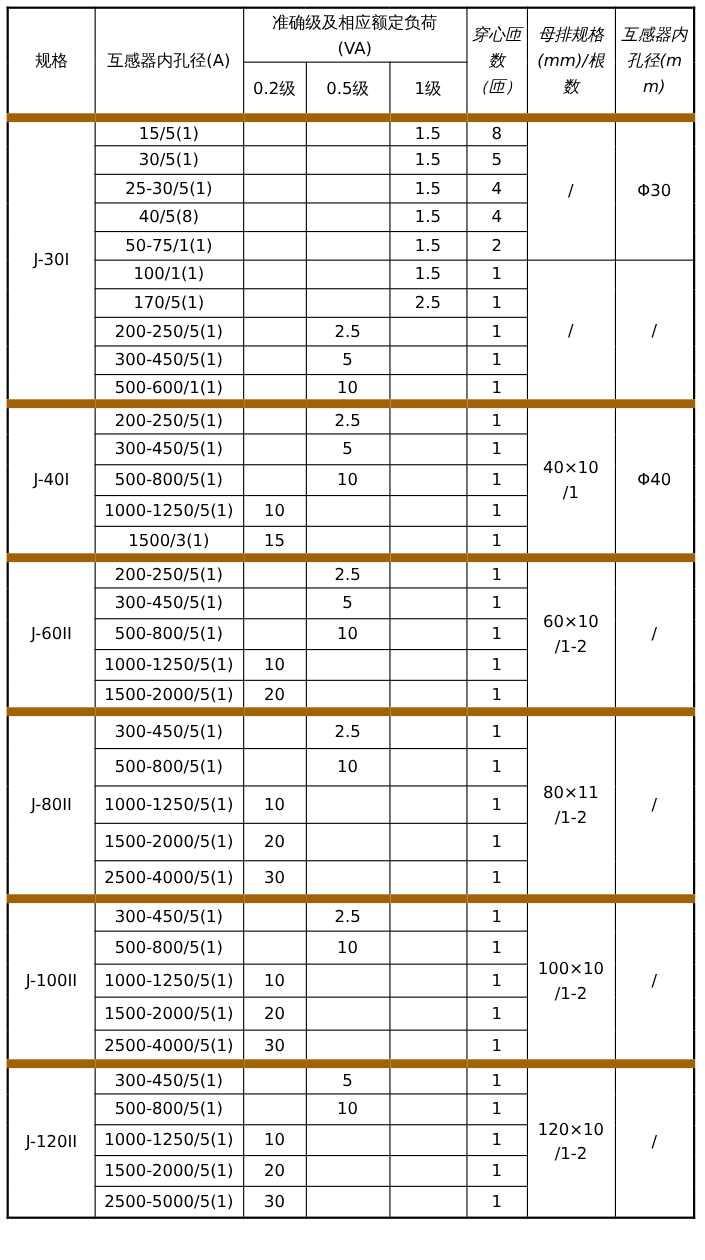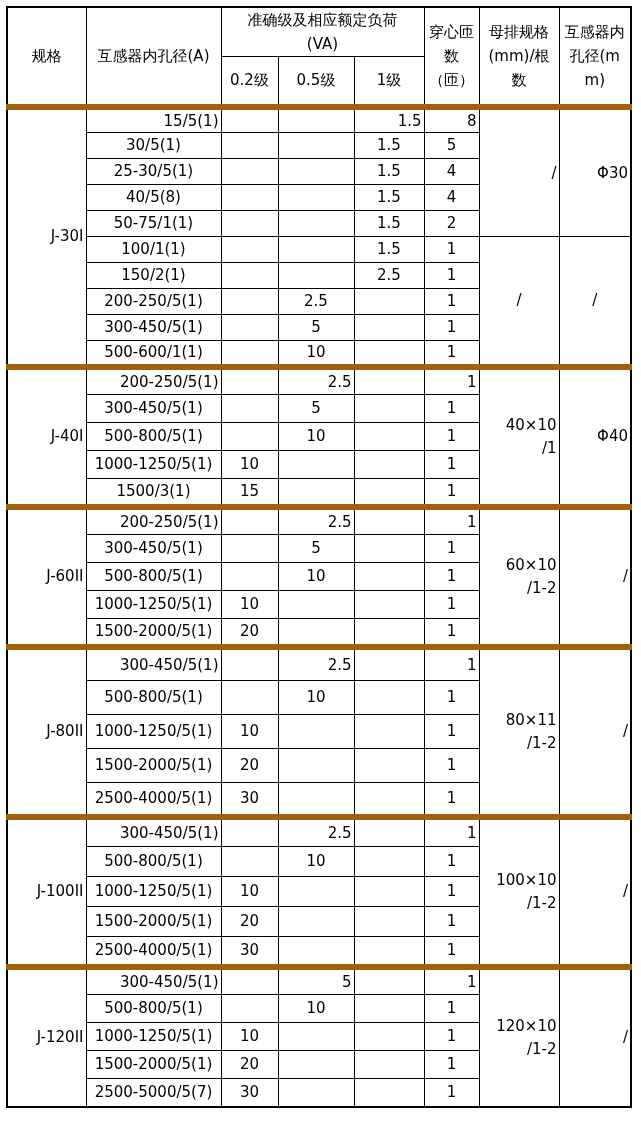--- a/index.html
+++ b/index.html
@@ -23,30 +23,30 @@
     text-align: center;
     vertical-align: middle;
     padding: 0 2px;
     font-weight: normal;
     font-size: 15px;
     line-height: 1.35;
     overflow: hidden;
   }
   .spec-table thead th { line-height: 1.6; }
   .spec-table thead { border-bottom: 2px solid #000; }
-  tr.section-start td { border-top: 6px solid #a16207; text-align: right; }
+  tr.section-start td { border-top: 8px solid #a16207; }
   tr.hr1 { height: 46px; }
   tr.hr2 { height: 50px; }
   tr.s0 { height: 26px; }
   tr.s1 { height: 28px; }
   tr.s2 { height: 28px; }
   tr.s3 { height: 34px; }
   tr.s4 { height: 30px; }
   tr.s5 { height: 28px; }
-  th.wrap { word-break: break-all; }
+  th.wrap { word-break: break-all; font-style: italic; }
   td.busbar-merged div { line-height: 1.5; }
 </style>
 </head>
 <body>
 
 <table class="spec-table">
   <colgroup>
     <col style="width:79px">
     <col style="width:135px">
     <col style="width:57px">
@@ -120,21 +120,21 @@
         <td></td>
         <td></td>
         <td>1.5</td>
         <td>1</td>
         <td rowspan="5" class="busbar-merged">
           <div>/</div>
         </td>
         <td rowspan="5">/</td>
       </tr>
       <tr class="s0">
-        <td>150/2(1)</td>
+        <td>170/5(1)</td>
         <td></td>
         <td></td>
         <td>2.5</td>
         <td>1</td>
       </tr>
       <tr class="s0">
         <td>200-250/5(1)</td>
         <td></td>
         <td>2.5</td>
         <td></td>
@@ -346,20 +346,20 @@
         <td>1</td>
       </tr>
       <tr class="s5">
         <td>1500-2000/5(1)</td>
         <td>20</td>
         <td></td>
         <td></td>
         <td>1</td>
       </tr>
       <tr class="s5">
-        <td>2500-5000/5(7)</td>
+        <td>2500-5000/5(1)</td>
         <td>30</td>
         <td></td>
         <td></td>
         <td>1</td>
       </tr>
     </tbody>
 </table>
 
 </body></html>

